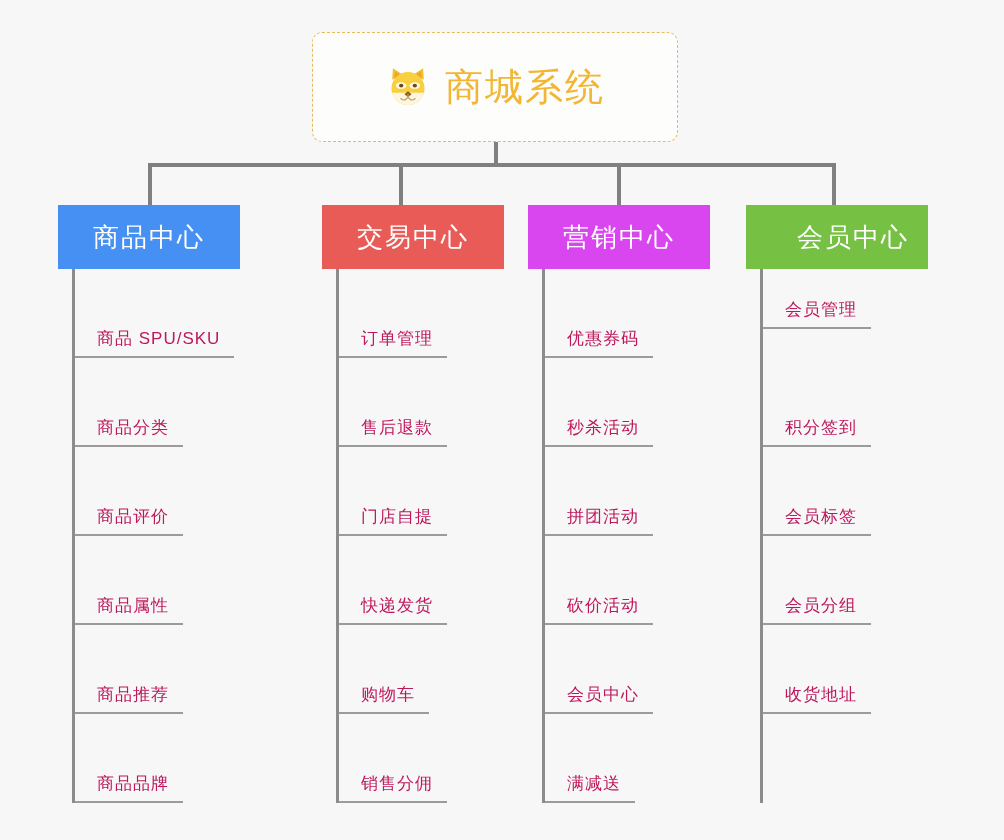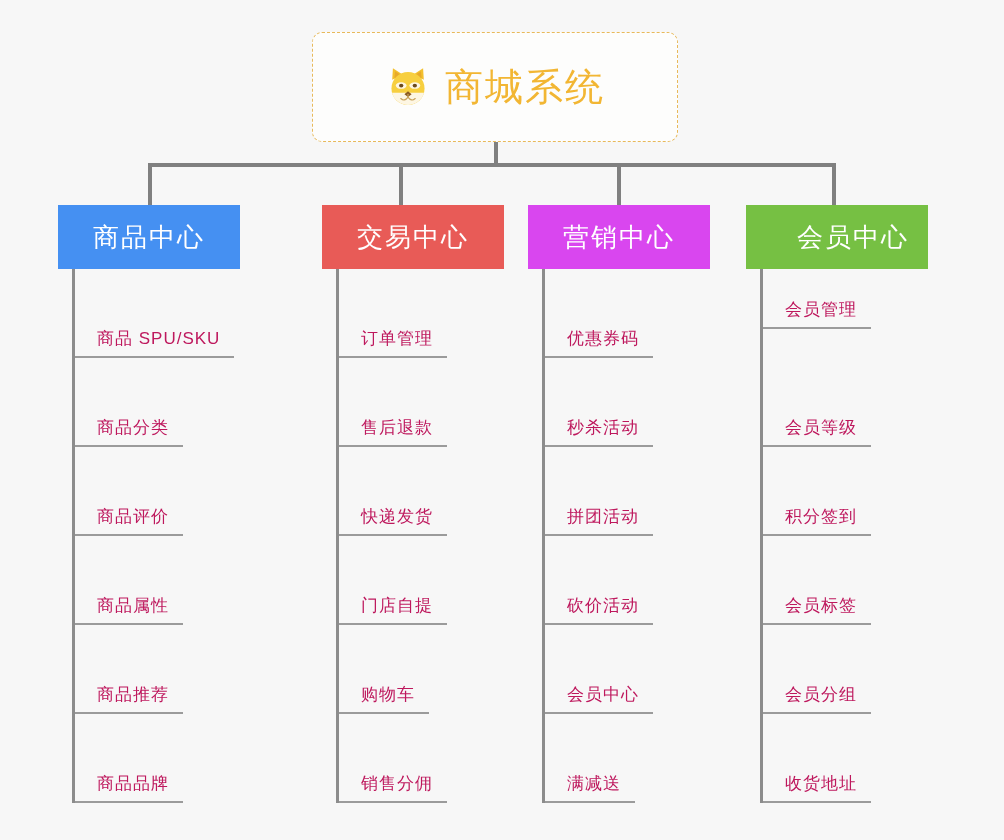--- a/index.html
+++ b/index.html
@@ -195,24 +195,24 @@
     </div>
     <div class="leaf-list">
       <div class="trunk" style="left:14px; height:534px;"></div>
       <div class="leaf" style="padding-left:14px;">
         <span class="leaf-inner">订单管理</span>
       </div>
       <div class="leaf" style="padding-left:14px;">
         <span class="leaf-inner">售后退款</span>
       </div>
       <div class="leaf" style="padding-left:14px;">
+        <span class="leaf-inner">门店自提</span>
+      </div>
+      <div class="leaf" style="padding-left:14px;">
         <span class="leaf-inner">快递发货</span>
-      </div>
-      <div class="leaf" style="padding-left:14px;">
-        <span class="leaf-inner">门店自提</span>
       </div>
       <div class="leaf" style="padding-left:14px;">
         <span class="leaf-inner">购物车</span>
       </div>
       <div class="leaf" style="padding-left:14px;">
         <span class="leaf-inner">销售分佣</span>
       </div>
     </div>
   </div>
 
@@ -246,23 +246,20 @@
   <div class="column" style="left:746px; width:182px;">
     <div class="col-header" style="background:#76c043; width:182px;padding-left:32px;">
       <span>会员中心</span>
     </div>
     <div class="leaf-list">
       <div class="trunk" style="left:14px; height:534px;"></div>
       <div class="leaf" style="padding-left:14px;align-items:center;">
         <span class="leaf-inner">会员管理</span>
       </div>
       <div class="leaf" style="padding-left:14px;">
-        <span class="leaf-inner">会员等级</span>
-      </div>
-      <div class="leaf" style="padding-left:14px;">
         <span class="leaf-inner">积分签到</span>
       </div>
       <div class="leaf" style="padding-left:14px;">
         <span class="leaf-inner">会员标签</span>
       </div>
       <div class="leaf" style="padding-left:14px;">
         <span class="leaf-inner">会员分组</span>
       </div>
       <div class="leaf" style="padding-left:14px;">
         <span class="leaf-inner">收货地址</span>

